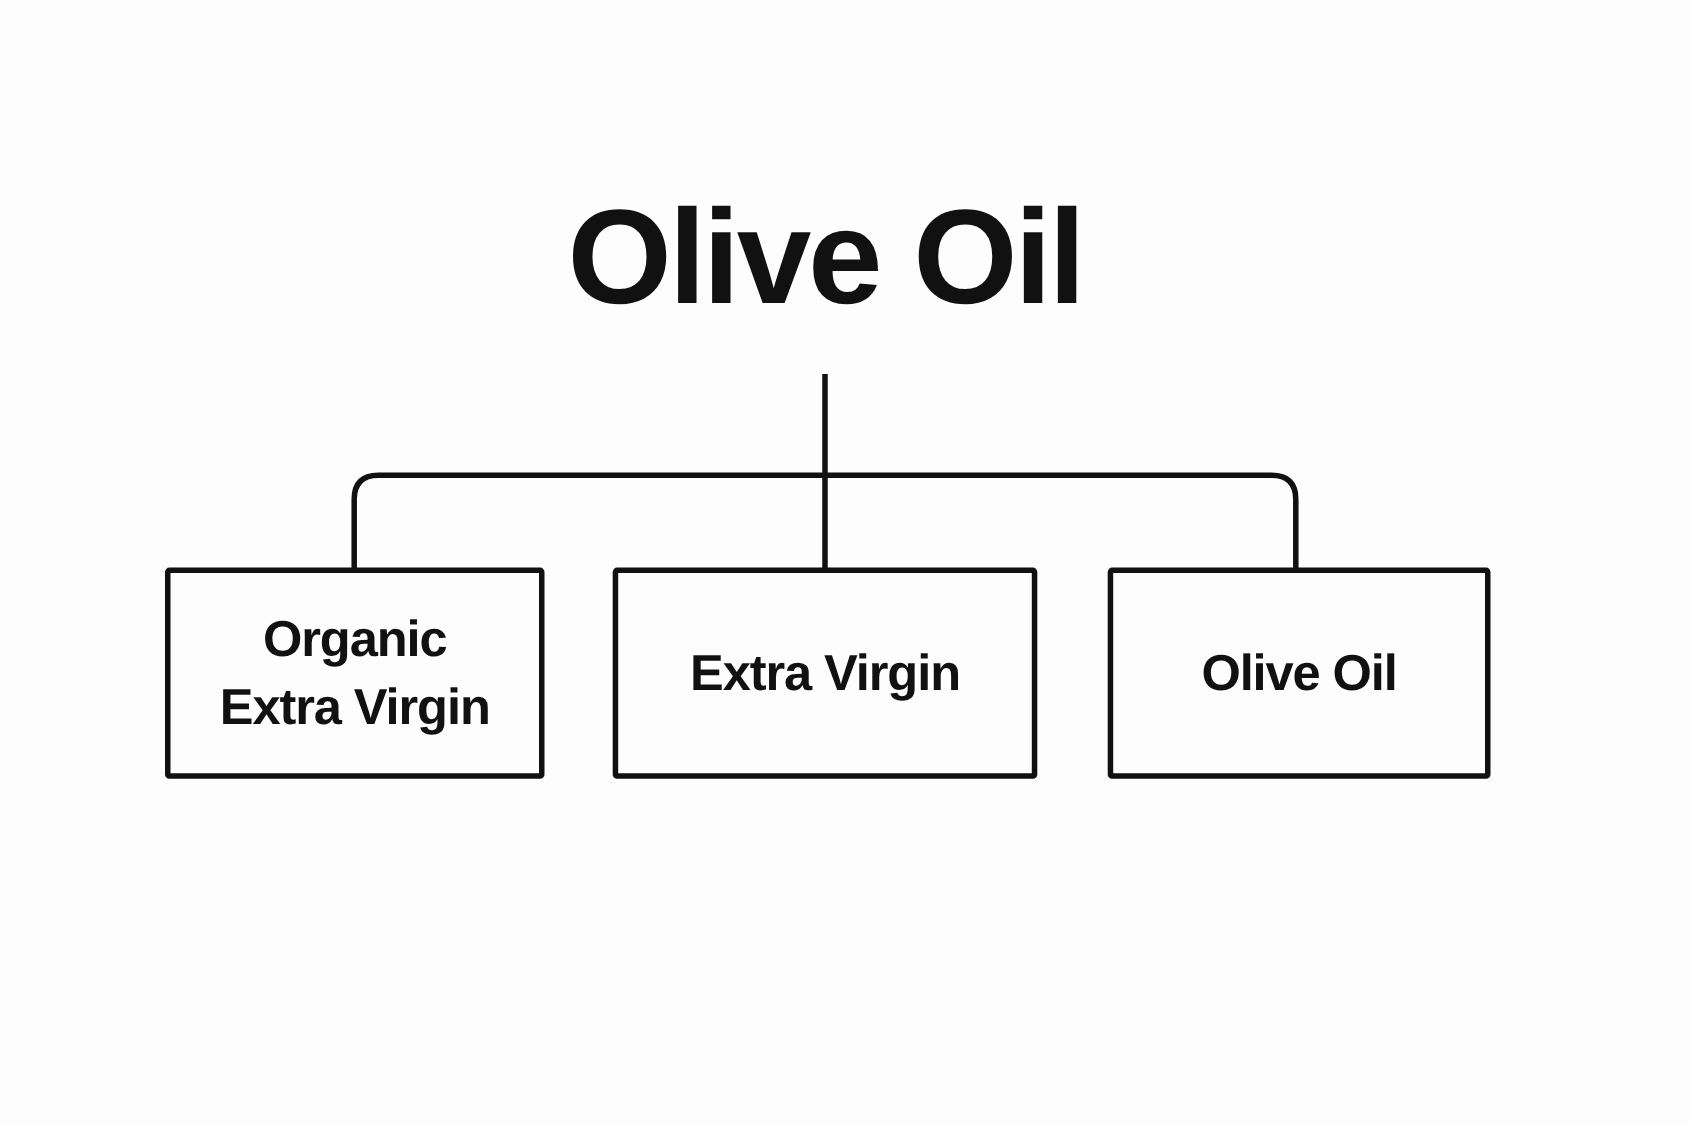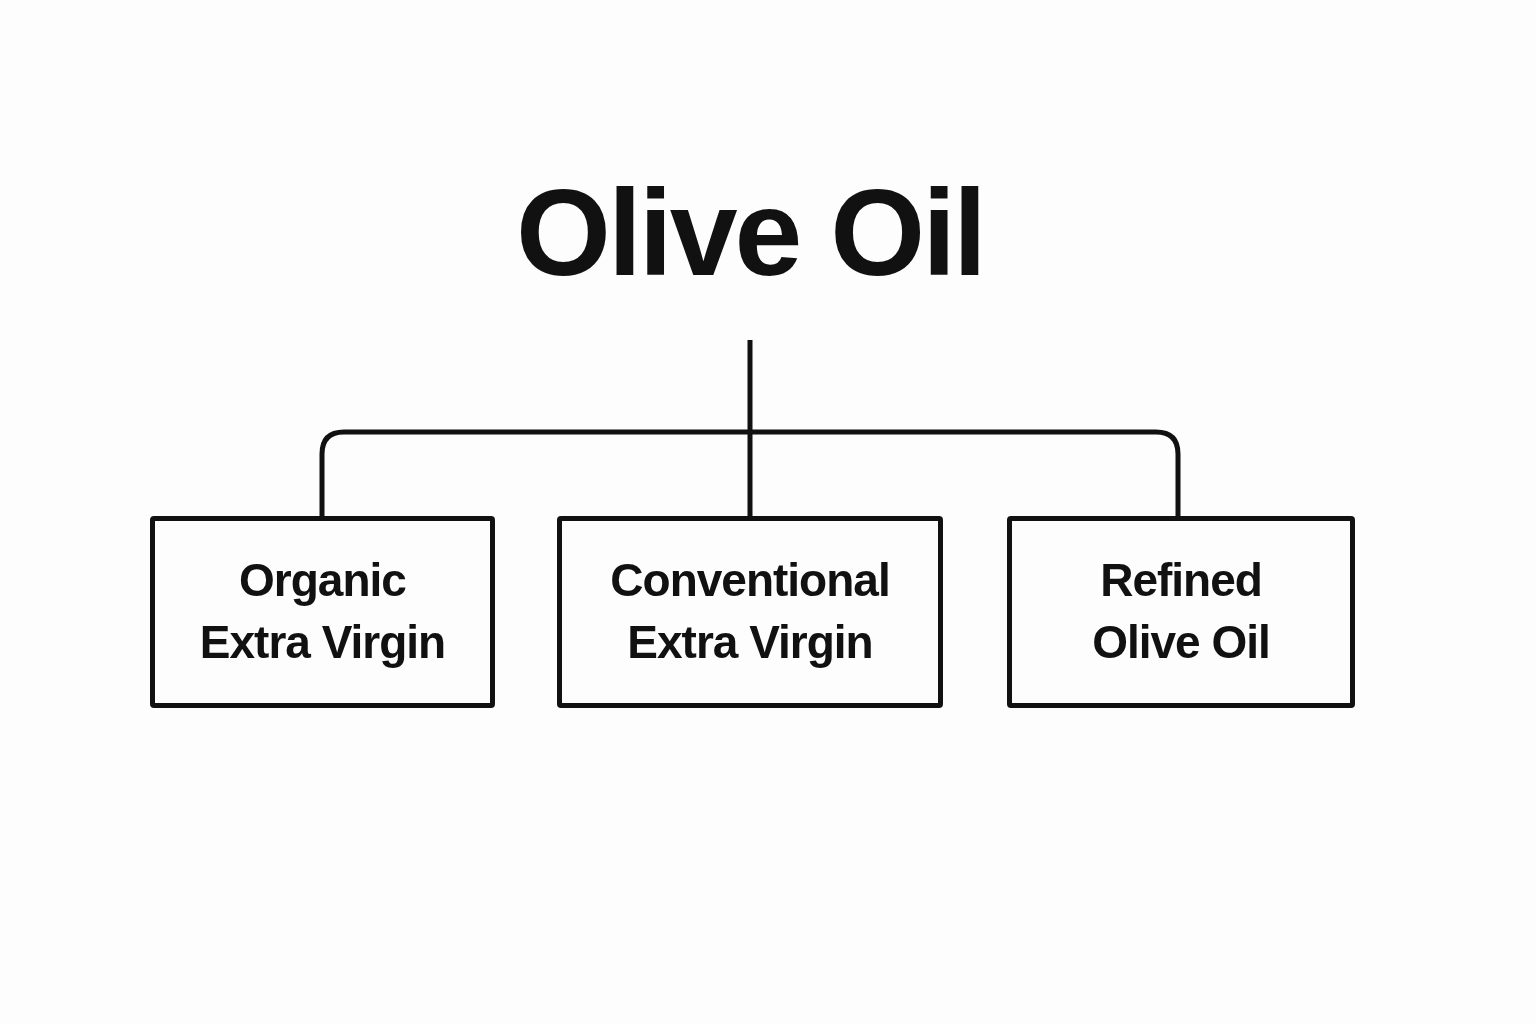--- a/index.html
+++ b/index.html
@@ -70,22 +70,20 @@
 
     <path d="M 322 517 L 322 454 Q 322 432 344 432 L 1156 432 Q 1178 432 1178 454 L 1178 517" fill="none" stroke="#111111" stroke-width="5"></path>
   </svg>
 
   <div class="node-box organic">
     <span>Organic</span>
     <span>Extra Virgin</span>
   </div>
 
   <div class="node-box conventional">
-    <span>Conventional</span>
     <span>Extra Virgin</span>
   </div>
 
   <div class="node-box refined">
-    <span>Refined</span>
     <span>Olive Oil</span>
   </div>
 
 </div>
 
 </body></html>

